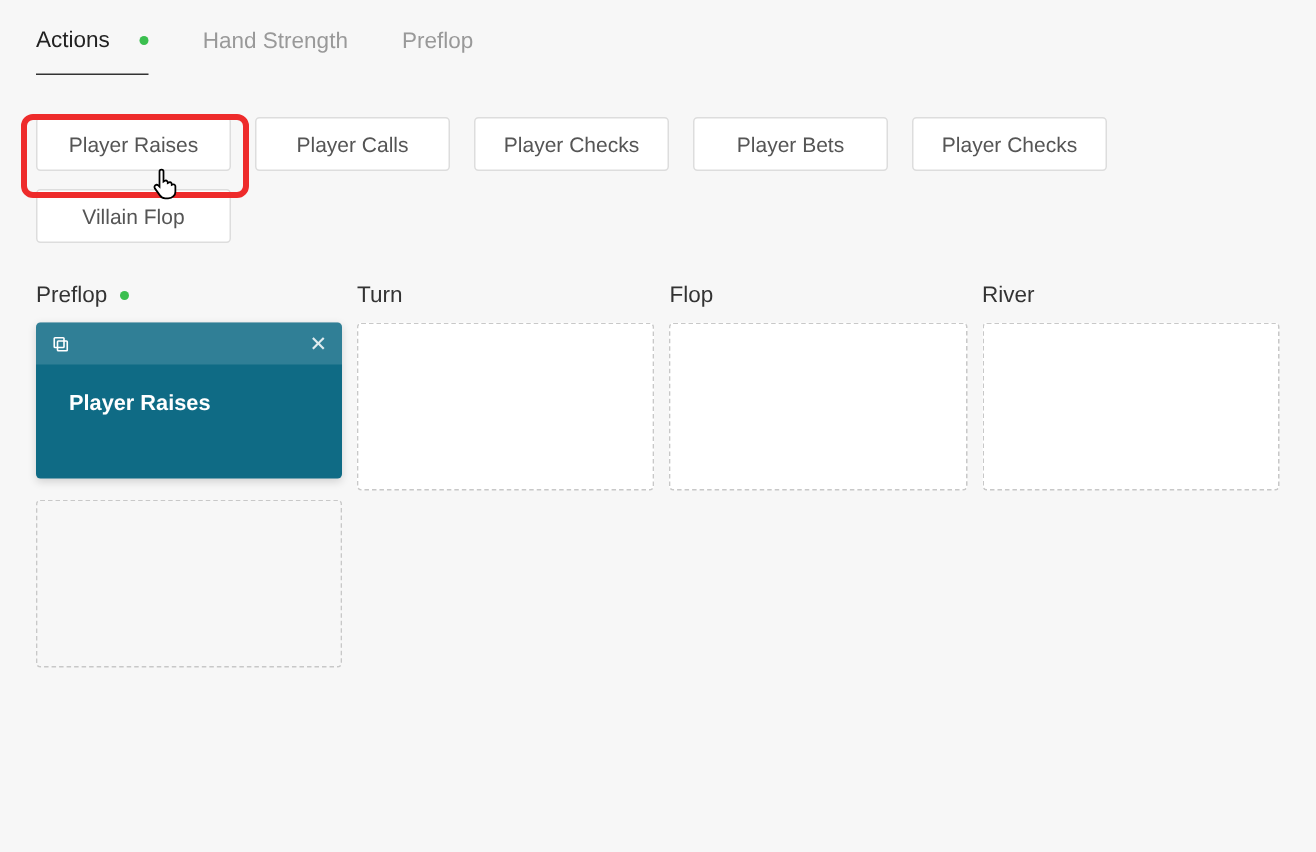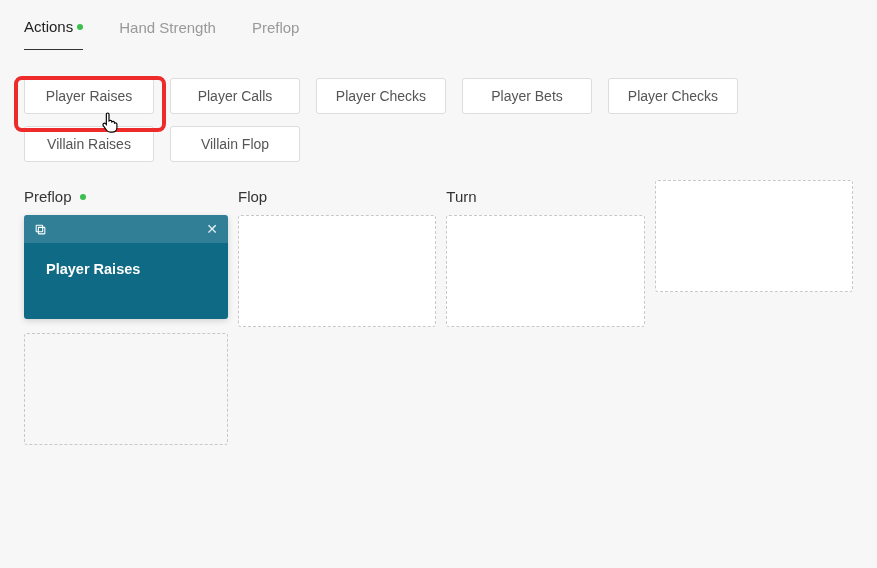--- a/index.html
+++ b/index.html
@@ -17,21 +17,21 @@
     gap: 36px;
     padding: 18px 24px 0 24px;
     font-size: 15px;
   }
   .tab {
     padding-bottom: 14px;
     cursor: pointer;
     color: #999;
     display: flex;
     align-items: center;
-    gap: 4px;
+    gap: 20px;
   }
   .tab.active { color: #222; border-bottom: 1px solid #333; }
   .dot {
     width: 6px; height: 6px;
     border-radius: 50%;
     background: #3bbf4f;
     display: inline-block;
   }
   .action-grid {
     padding: 28px 24px 8px 24px;
@@ -145,23 +145,20 @@
         <span>Player Checks</span>
       </div>
     <div class="action-btn">
         <span>Player Bets</span>
       </div>
     <div class="action-btn">
         <span>Player Checks</span>
       </div>
   </div>
   <div class="action-row">
-    <div class="action-btn">
-        <span>Villain Raises</span>
-      </div>
     <div class="action-btn">
         <span>Villain Flop</span>
       </div>
   </div>
 </div>
 
 <div class="highlight-box" style="left:14px; top:76px; width:152px; height:56px;"></div>
 
 <div class="cursor-hand" style="left:101px; top:111px;">
   <svg viewBox="0 0 24 28" width="20" height="24">
@@ -184,26 +181,29 @@
           </svg>
         </span>
         <span class="close-x">✕</span>
       </div>
       <div class="card-body">Player Raises</div>
     </div>
     <div class="extra-drop"></div>
   </div>
   <div class="street-col">
     <div class="street-label">
+      <span>Turn</span>
+    </div>
+    <div class="dropzone"></div>
+  </div>
+  <div class="street-col">
+    <div class="street-label">
       <span>Flop</span>
     </div>
     <div class="dropzone"></div>
   </div>
   <div class="street-col">
     <div class="street-label">
-      <span>Turn</span>
+      <span>River</span>
     </div>
     <div class="dropzone"></div>
   </div>
-  <div class="street-col">
-    <div class="dropzone"></div>
-  </div>
 </div>
 
 </body></html>

